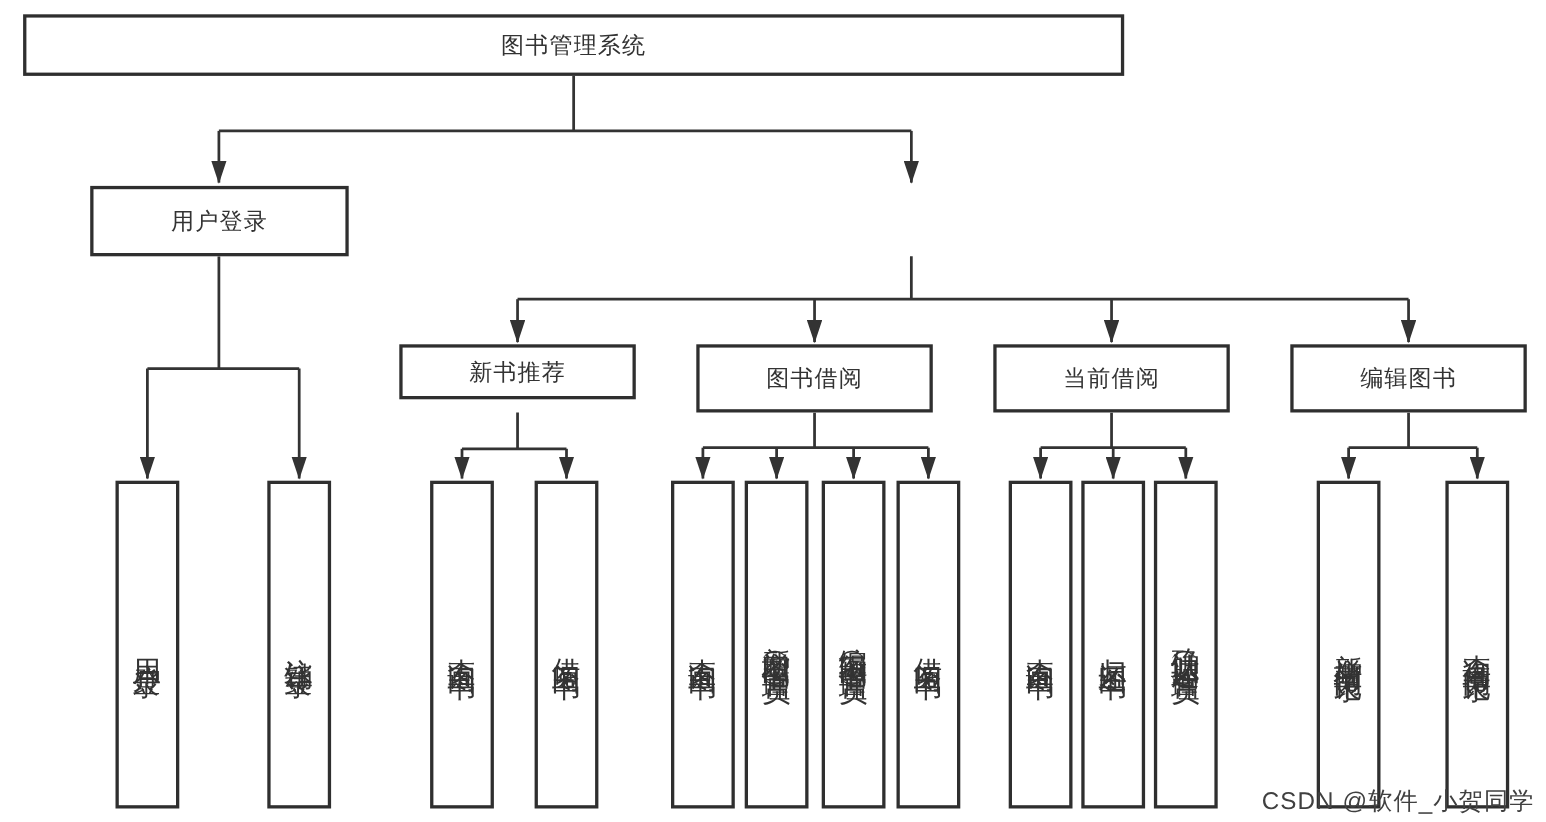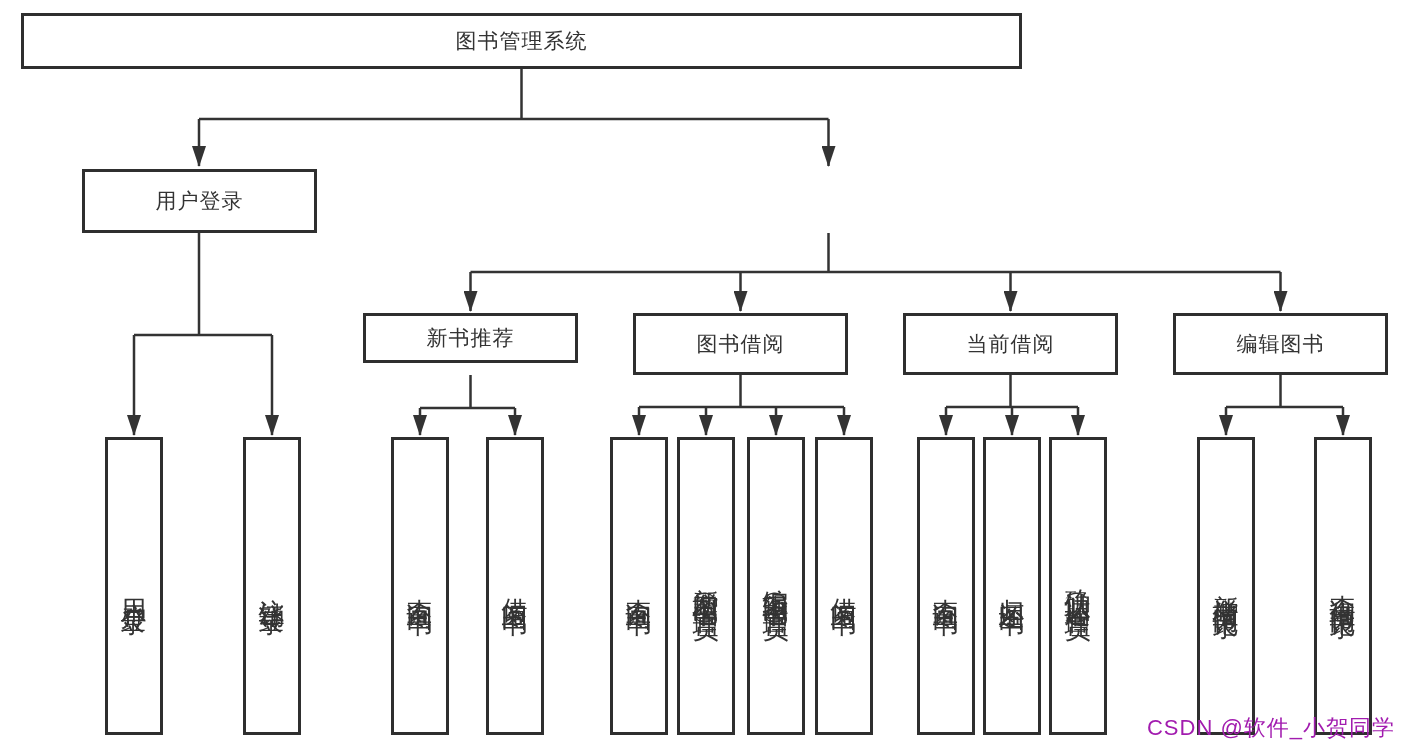--- a/index.html
+++ b/index.html
@@ -32,21 +32,21 @@
     text-orientation:mixed;
     font-size:26px;
     line-height:1;
     letter-spacing:4px;
   }
   .watermark{
     position:absolute;
     right:10px;
     bottom:4px;
     font-size:22px;
-    color:#a21caf;
+    color:#404040;
     letter-spacing:1px;
     z-index:3;
     white-space:nowrap;
   }
 </style>
 </head>
 <body>
 
 <div class="canvas">
 

